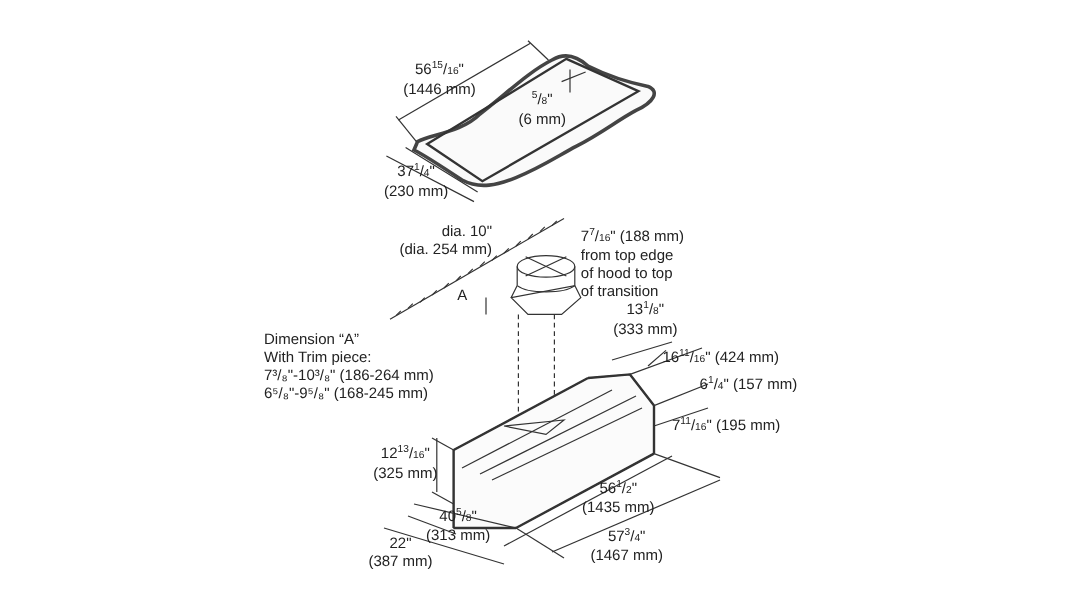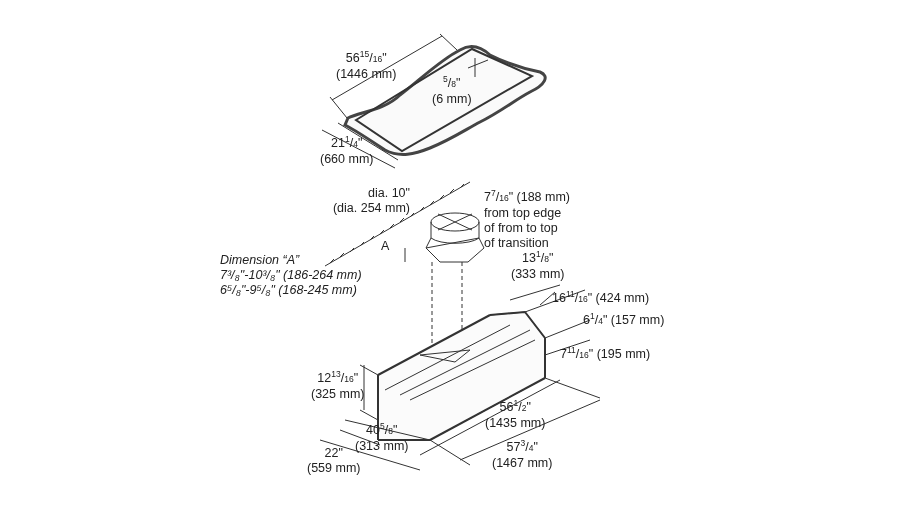--- a/index.html
+++ b/index.html
@@ -85,39 +85,40 @@
 
 <div class="lbl c" style="left:336px;top:47px;">
   <div><span>56</span><sup>15</sup>/<sub>16</sub>"</div>
   <div>(1446 mm)</div>
 </div>
 <div class="lbl c" style="left:432px;top:72px;">
   <div><sup>5</sup>/<sub>8</sub>"</div>
   <div>(6 mm)</div>
 </div>
 <div class="lbl c" style="left:320px;top:132px;">
-  <div><span>21</span><sup>1</sup>/<sub>4</sub>"</div>
-  <div>(660 mm)</div>
+  <div><span>37</span><sup>1</sup>/<sub>4</sub>"</div>
+  <div>(230 mm)</div>
 </div>
 
 <div class="lbl r" style="left:305px;top:186px;width:105px;">
   <div>dia. 10"</div>
   <div>(dia. 254 mm)</div>
 </div>
 <div class="lbl" style="left:381px;top:239px;">A</div>
 
 <div class="lbl" style="left:484px;top:186px;">
   <div><span>7</span><sup>7</sup>/<sub>16</sub><span>" (188 mm)</span></div>
   <div>from top edge</div>
-  <div>of from to top</div>
+  <div>of hood to top</div>
   <div>of transition</div>
 </div>
 
-<div class="lbl" style="left:220px;top:253px;font-style:italic;">
+<div class="lbl" style="left:220px;top:276px;">
   <div>Dimension “A”</div>
+  <div>With Trim piece:</div>
   <div>7³/₈"-10³/₈" (186-264 mm)</div>
   <div>6⁵/₈"-9⁵/₈" (168-245 mm)</div>
 </div>
 
 <div class="lbl c" style="left:511px;top:247px;">
   <div><span>13</span><sup>1</sup>/<sub>8</sub>"</div>
   <div>(333 mm)</div>
 </div>
 <div class="lbl" style="left:552px;top:287px;">
   <span>16</span><sup>11</sup>/<sub>16</sub>" <span>(424 mm)</span>
@@ -132,21 +133,21 @@
 <div class="lbl c" style="left:311px;top:367px;">
   <div><span>12</span><sup>13</sup>/<sub>16</sub>"</div>
   <div>(325 mm)</div>
 </div>
 <div class="lbl c" style="left:355px;top:419px;">
   <div><span>40</span><sup>5</sup>/<sub>8</sub>"</div>
   <div>(313 mm)</div>
 </div>
 <div class="lbl c" style="left:307px;top:446px;">
   <div>22"</div>
-  <div>(559 mm)</div>
+  <div>(387 mm)</div>
 </div>
 <div class="lbl c" style="left:485px;top:396px;">
   <div><span>56</span><sup>1</sup>/<sub>2</sub>"</div>
   <div>(1435 mm)</div>
 </div>
 <div class="lbl c" style="left:492px;top:436px;">
   <div><span>57</span><sup>3</sup>/<sub>4</sub>"</div>
   <div>(1467 mm)</div>
 </div>
 

